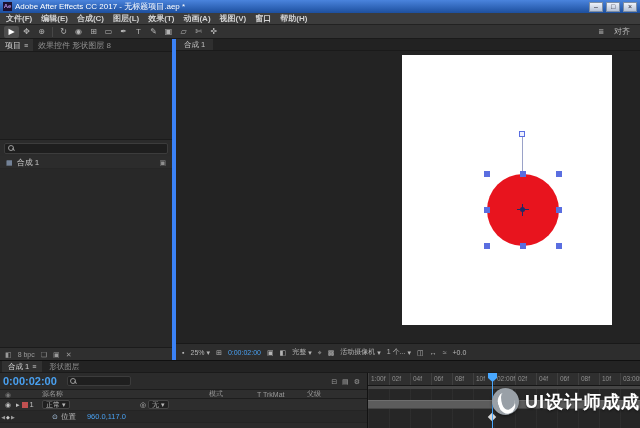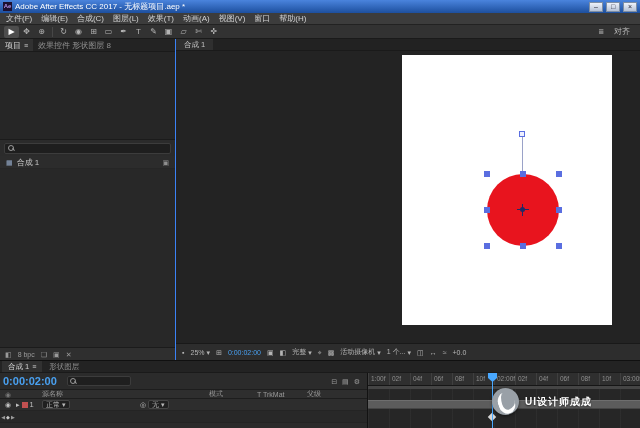--- a/index.html
+++ b/index.html
@@ -9,39 +9,39 @@
   .app{position:relative;width:640px;height:428px;overflow:hidden;background:#2b2b2b;color:#c8c8c8;font-size:8px;}
 
   
   .titlebar{position:absolute;top:0;left:0;right:0;height:13px;background:linear-gradient(#4a84dd,#1d4f9e);display:flex;align-items:center;gap:3px;padding:6px 3px;}
   .app-icon{width:9px;height:9px;background:#1d1030;color:#b292e8;font-size:6px;font-weight:bold;line-height:9px;text-align:center;flex:none;}
   .title-text{color:#fff;font-size:8px;flex:1;}
   .win-btn{width:14px;height:10px;background:linear-gradient(#eef2fa,#b6c2d6);border:1px solid #7e8ea4;color:#223;font-size:7px;line-height:8px;text-align:center;flex:none;cursor:default;}
 
   
   .menubar{position:absolute;top:13px;left:0;right:0;height:12px;background:#3c3c3c;border-bottom:1px solid #222;display:flex;align-items:center;gap:9px;padding:0 6px;font-size:8px;color:#d2d2d2;}
-  .menu-item{flex:none;}
+  .menu-item{flex:none;font-weight:bold;}
 
   
   .toolbar{position:absolute;top:25px;left:0;right:0;height:14px;background:#323232;border-bottom:1px solid #1a1a1a;display:flex;align-items:center;padding:0 4px;color:#b5b5b5;}
   .tool{width:15px;height:12px;text-align:center;font-size:8px;line-height:12px;flex:none;}
   .tool.active{background:#4d4d4d;border-radius:2px;color:#fff;}
   .tool-sep{width:1px;height:10px;background:#474747;margin:0 3px;flex:none;}
   .align-group{margin-left:auto;display:flex;align-items:center;gap:10px;color:#bdbdbd;padding-right:6px;}
 
   
   .main{position:absolute;top:39px;left:0;right:0;height:321px;display:flex;}
   .panel-tabs{height:13px;background:#232323;display:flex;align-items:stretch;font-size:8px;color:#8f8f8f;border-bottom:1px solid #1a1a1a;}
   .ptab{padding:0 5px;display:flex;align-items:center;gap:3px;flex:none;max-width:130px;}
   .ptab.active{background:#313131;color:#d2d2d2;}
   .micon{font-size:7px;line-height:1;flex:none;}
   .dim{color:#777;}
 
   
-  .project-panel{width:176px;flex:none;background:#2b2b2b;border-right:1px solid #3b82f6;display:flex;flex-direction:column;}
+  .project-panel{width:176px;flex:none;background:#2b2b2b;border-right:4px solid #3b82f6;display:flex;flex-direction:column;}
   .pp-preview{height:88px;background:#262626;border-bottom:1px solid #1b1b1b;}
   .pp-search{height:16px;display:flex;align-items:center;padding:0 4px;}
   .search-box{flex:1;height:11px;background:#1e1e1e;border:1px solid #3c3c3c;border-radius:2px;display:flex;align-items:center;padding:0 3px;color:#888;}
   .mag{position:relative;width:6px;height:6px;flex:none;}
   .mag::before{content:"";position:absolute;left:0;top:0;width:4px;height:4px;border:1px solid #9a9a9a;border-radius:50%;}
   .mag::after{content:"";position:absolute;left:4px;top:4px;width:3px;height:1px;background:#9a9a9a;transform:rotate(45deg);}
   .pp-header{height:12px;background:#2f2f2f;border-bottom:1px solid #1b1b1b;display:flex;align-items:center;padding-left:14px;color:#9a9a9a;position:relative;}
   .pp-header::after{content:"";position:absolute;right:24px;top:0;bottom:0;width:1px;background:#1f1f1f;}
   .pp-list{flex:1;background:#282828;}
   .pp-row{height:13px;display:flex;align-items:center;gap:4px;padding:0 6px;color:#c4c4c4;background:#2c2c2c;border-bottom:1px solid #262626;}
@@ -105,21 +105,21 @@
   .work-area{position:absolute;top:13px;left:0;right:0;height:3px;background:#454545;}
   .layer-bar{position:absolute;top:27px;left:0;right:0;height:9px;background:#5c5c5c;border-top:1px solid #6e6e6e;border-bottom:1px solid #454545;}
   .keyframe-diamond{position:absolute;left:121px;top:41px;width:6px;height:6px;background:#d6d6d6;transform:rotate(45deg);}
   .cti-line{position:absolute;left:124px;top:0;bottom:0;width:1px;background:#49a8ff;}
   .cti-head{position:absolute;left:120px;top:0;width:9px;height:9px;background:#49a8ff;clip-path:polygon(0 0,100% 0,100% 55%,50% 100%,0 55%);}
 
   
   .watermark{position:absolute;left:492px;top:388px;display:flex;align-items:center;gap:6px;z-index:50;}
   .wm-logo{position:relative;width:27px;height:27px;border-radius:50%;background:#99a0a7;box-shadow:0 1px 3px rgba(0,0,0,.5);overflow:hidden;flex:none;}
   .wm-logo::before{content:"";position:absolute;left:6px;top:4px;width:13px;height:18px;border-left:4px solid #fff;border-bottom:4px solid #fff;border-radius:50%;transform:rotate(-18deg);}
-  .wm-text{font-size:10px;font-weight:bold;color:#fff;letter-spacing:1px;text-shadow:0 1px 2px rgba(0,0,0,.65);white-space:nowrap;}
+  .wm-text{font-size:18px;font-weight:bold;color:#fff;letter-spacing:1px;text-shadow:0 1px 2px rgba(0,0,0,.65);white-space:nowrap;}
 </style>
 </head>
 <body>
 
 <div class="app">
 
   <div class="titlebar">
     <span class="app-icon">Ae</span>
     <span class="title-text nw">Adobe After Effects CC 2017 - 无标题项目.aep *</span>
     <span class="win-btn">–</span>
@@ -308,20 +308,25 @@
             </span>
           </span>
         </div>
         <div class="tl-row prop-row">
           <span class="c-av keynav">
             <span>◀</span>
             <span class="kdiam">◆</span>
             <span>▶</span>
           </span>
           <span class="c-idx"></span>
+          <span class="c-name prop-name">
+            <span class="micon stopwatch">⊙</span>
+            <span>位置</span>
+            <span class="prop-value nw">960.0,117.0</span>
+          </span>
           <span class="c-mode"></span>
           <span class="c-trk"></span>
           <span class="c-parent"></span>
         </div>
       </div>
       <div class="tl-right">
         <div class="grid"></div>
         <div class="ruler">
           <span>1:00f</span>
           <span>02f</span>

